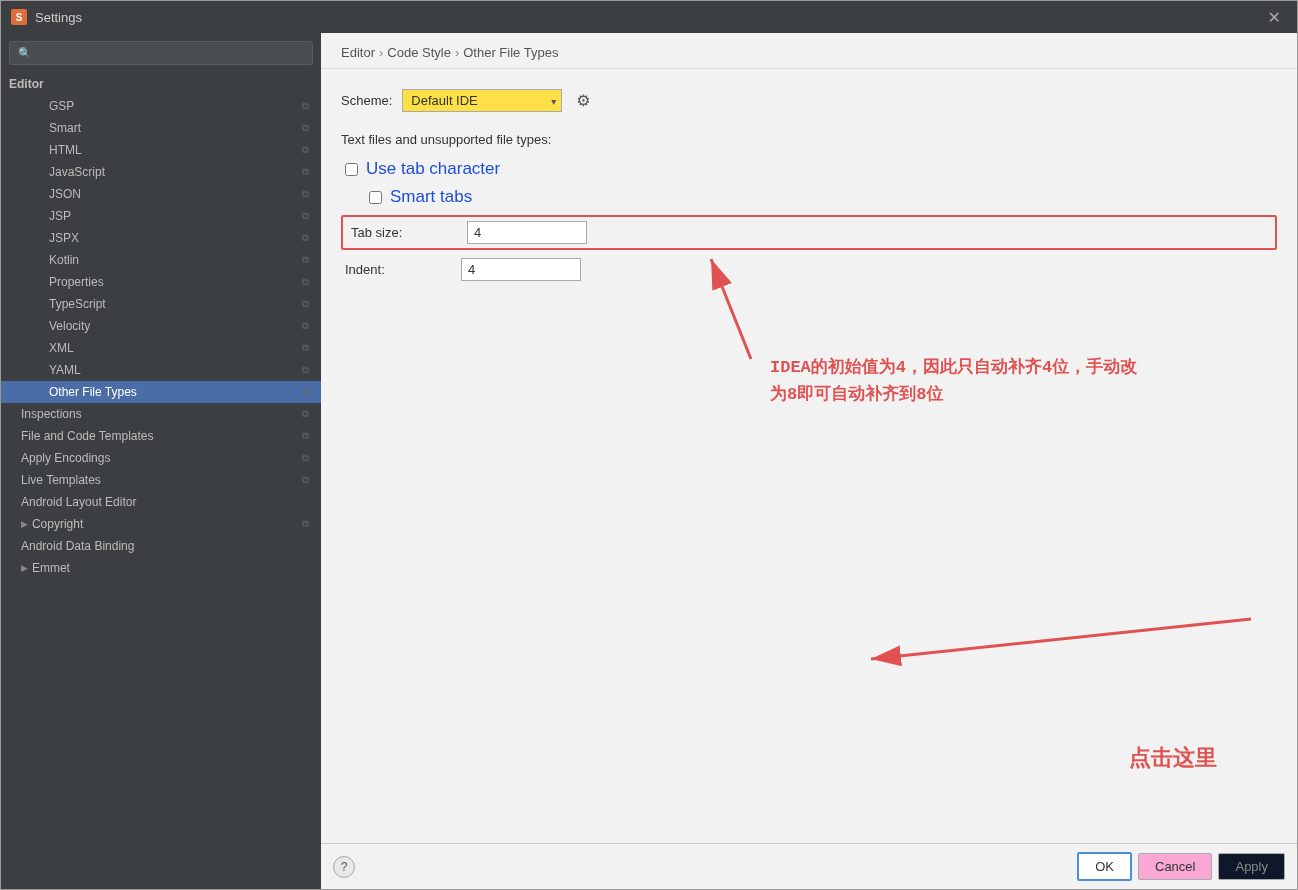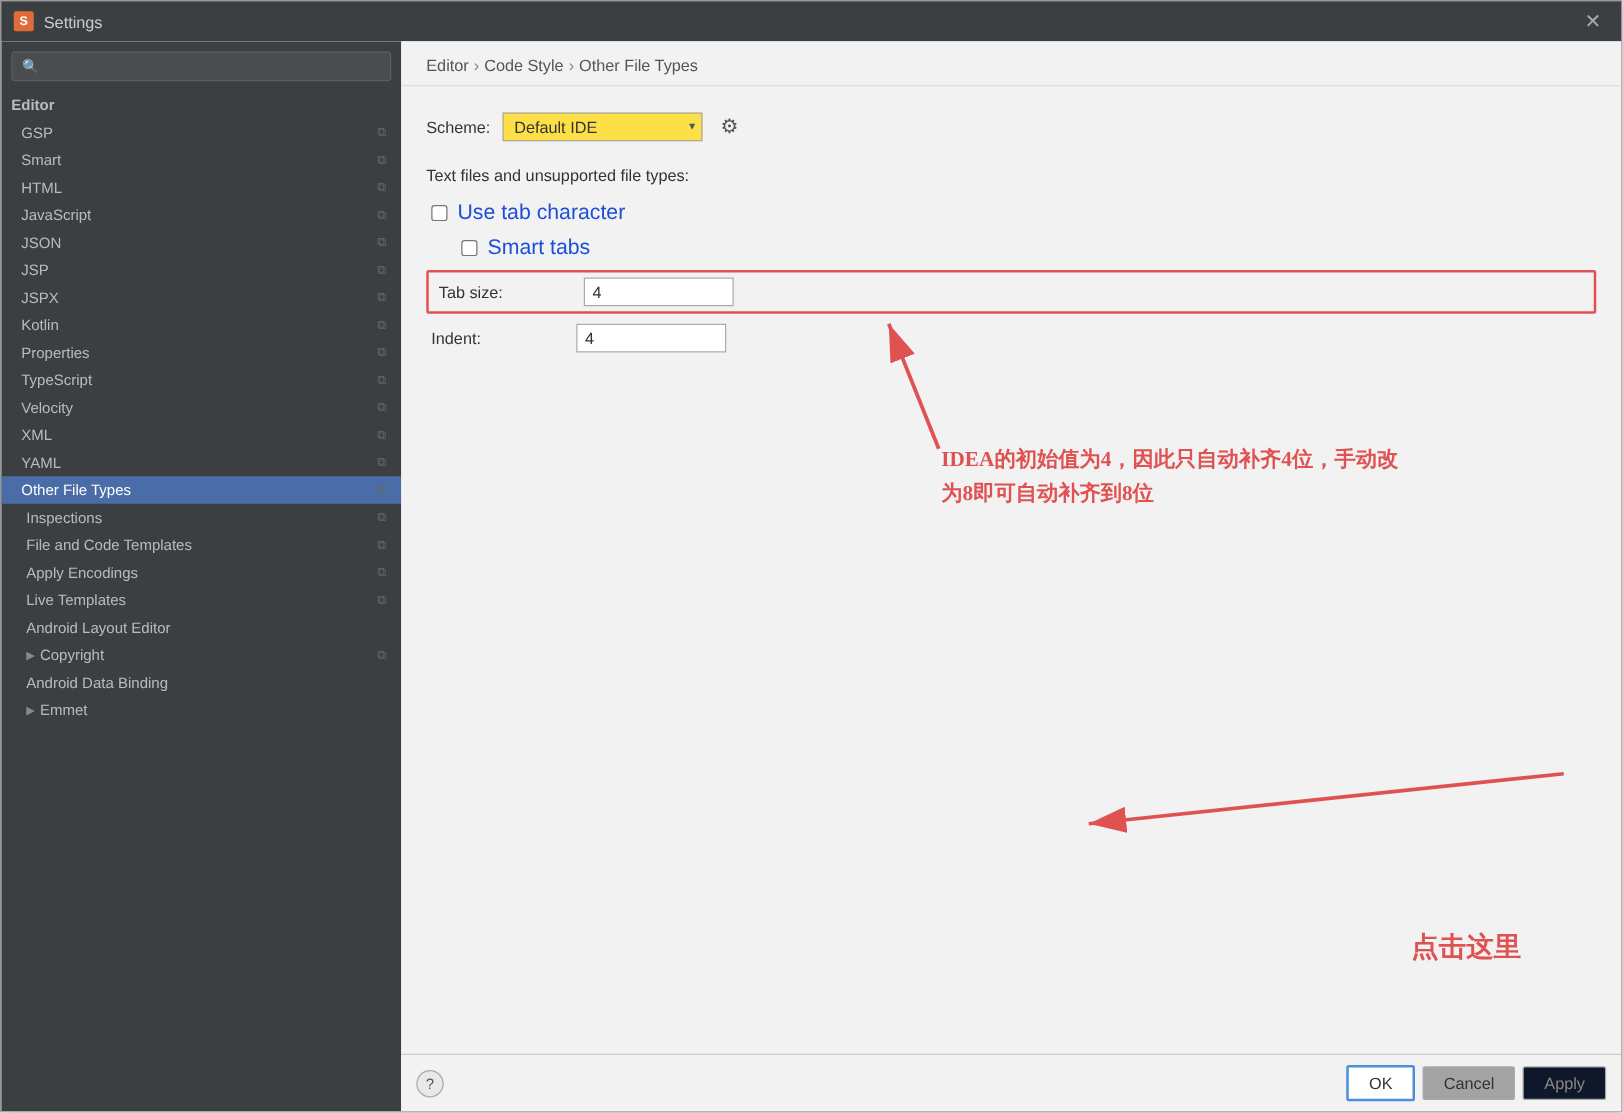--- a/index.html
+++ b/index.html
@@ -79,21 +79,21 @@
       justify-content: space-between;
       font-size: 12px;
       white-space: nowrap;
     }
     .tree-item.selected { background: #4a6da7; color: white; }
     .tree-item.section-header { color: #bbb; font-weight: bold; padding-left: 8px; }
 
     .tree-item-label { flex: 1; }
     .tree-item-icon { color: #666; font-size: 10px; margin-left: 4px; }
 
-    .tree-item.indented { padding-left: 16px; }
+    .tree-item.indented { padding-left: 48px; }
 
     .expand-arrow { margin-right: 4px; color: #888; font-size: 9px; }
 
     
     .right-panel {
       flex: 1;
       background: #f2f2f2;
       display: flex;
       flex-direction: column;
       overflow: hidden;
@@ -225,21 +225,21 @@
       color: #555;
     }
 
     .btn {
       padding: 5px 16px;
       font-size: 13px;
       cursor: pointer;
       border-radius: 2px;
     }
     .btn-default {
-      background: #a3a3a3;
+      background: #f9a8d4;
       border: 1px solid #aaa;
       color: #333;
     }
     .btn-primary {
       background: white;
       border: 2px solid #4a90d9;
       color: #333;
     }
     .btn-disabled {
       background: #0f172a;
@@ -442,21 +442,21 @@
               <marker id="arrowhead2" markerWidth="10" markerHeight="7" refX="10" refY="3.5" orient="auto">
                 <polygon points="0 0, 10 3.5, 0 7" fill="#e05252"></polygon>
               </marker>
             </defs>
 
             <line x1="80" y1="160" x2="40" y2="60" stroke="#e05252" stroke-width="3" marker-end="url(#arrowhead1)"></line>
 
             <line x1="580" y1="420" x2="200" y2="460" stroke="#e05252" stroke-width="3" marker-end="url(#arrowhead2)"></line>
           </svg>
 
-          <div style="position:absolute;top:155px;left:82px;color:#e05252;font-size:17px;font-weight:bold;font-family:Liberation Serif, serif;line-height:1.6;white-space:pre-line;">IDEA的初始值为4，因此只自动补齐4位，手动改
+          <div style="position:absolute;top:155px;left:99px;color:#e05252;font-size:17px;font-weight:bold;font-family:Liberation Mono, monospace;line-height:1.6;white-space:pre-line;">IDEA的初始值为4，因此只自动补齐4位，手动改
 为8即可自动补齐到8位</div>
 
           <div style="position:absolute;bottom:50px;right:60px;color:#e05252;font-size:22px;font-weight:bold;font-family:'Microsoft YaHei',Arial,sans-serif;">点击这里</div>
         </div>
       </div>
 
       <div class="dialog-footer">
         <div class="footer-left">
           <div class="help-btn">?</div>
         </div>

